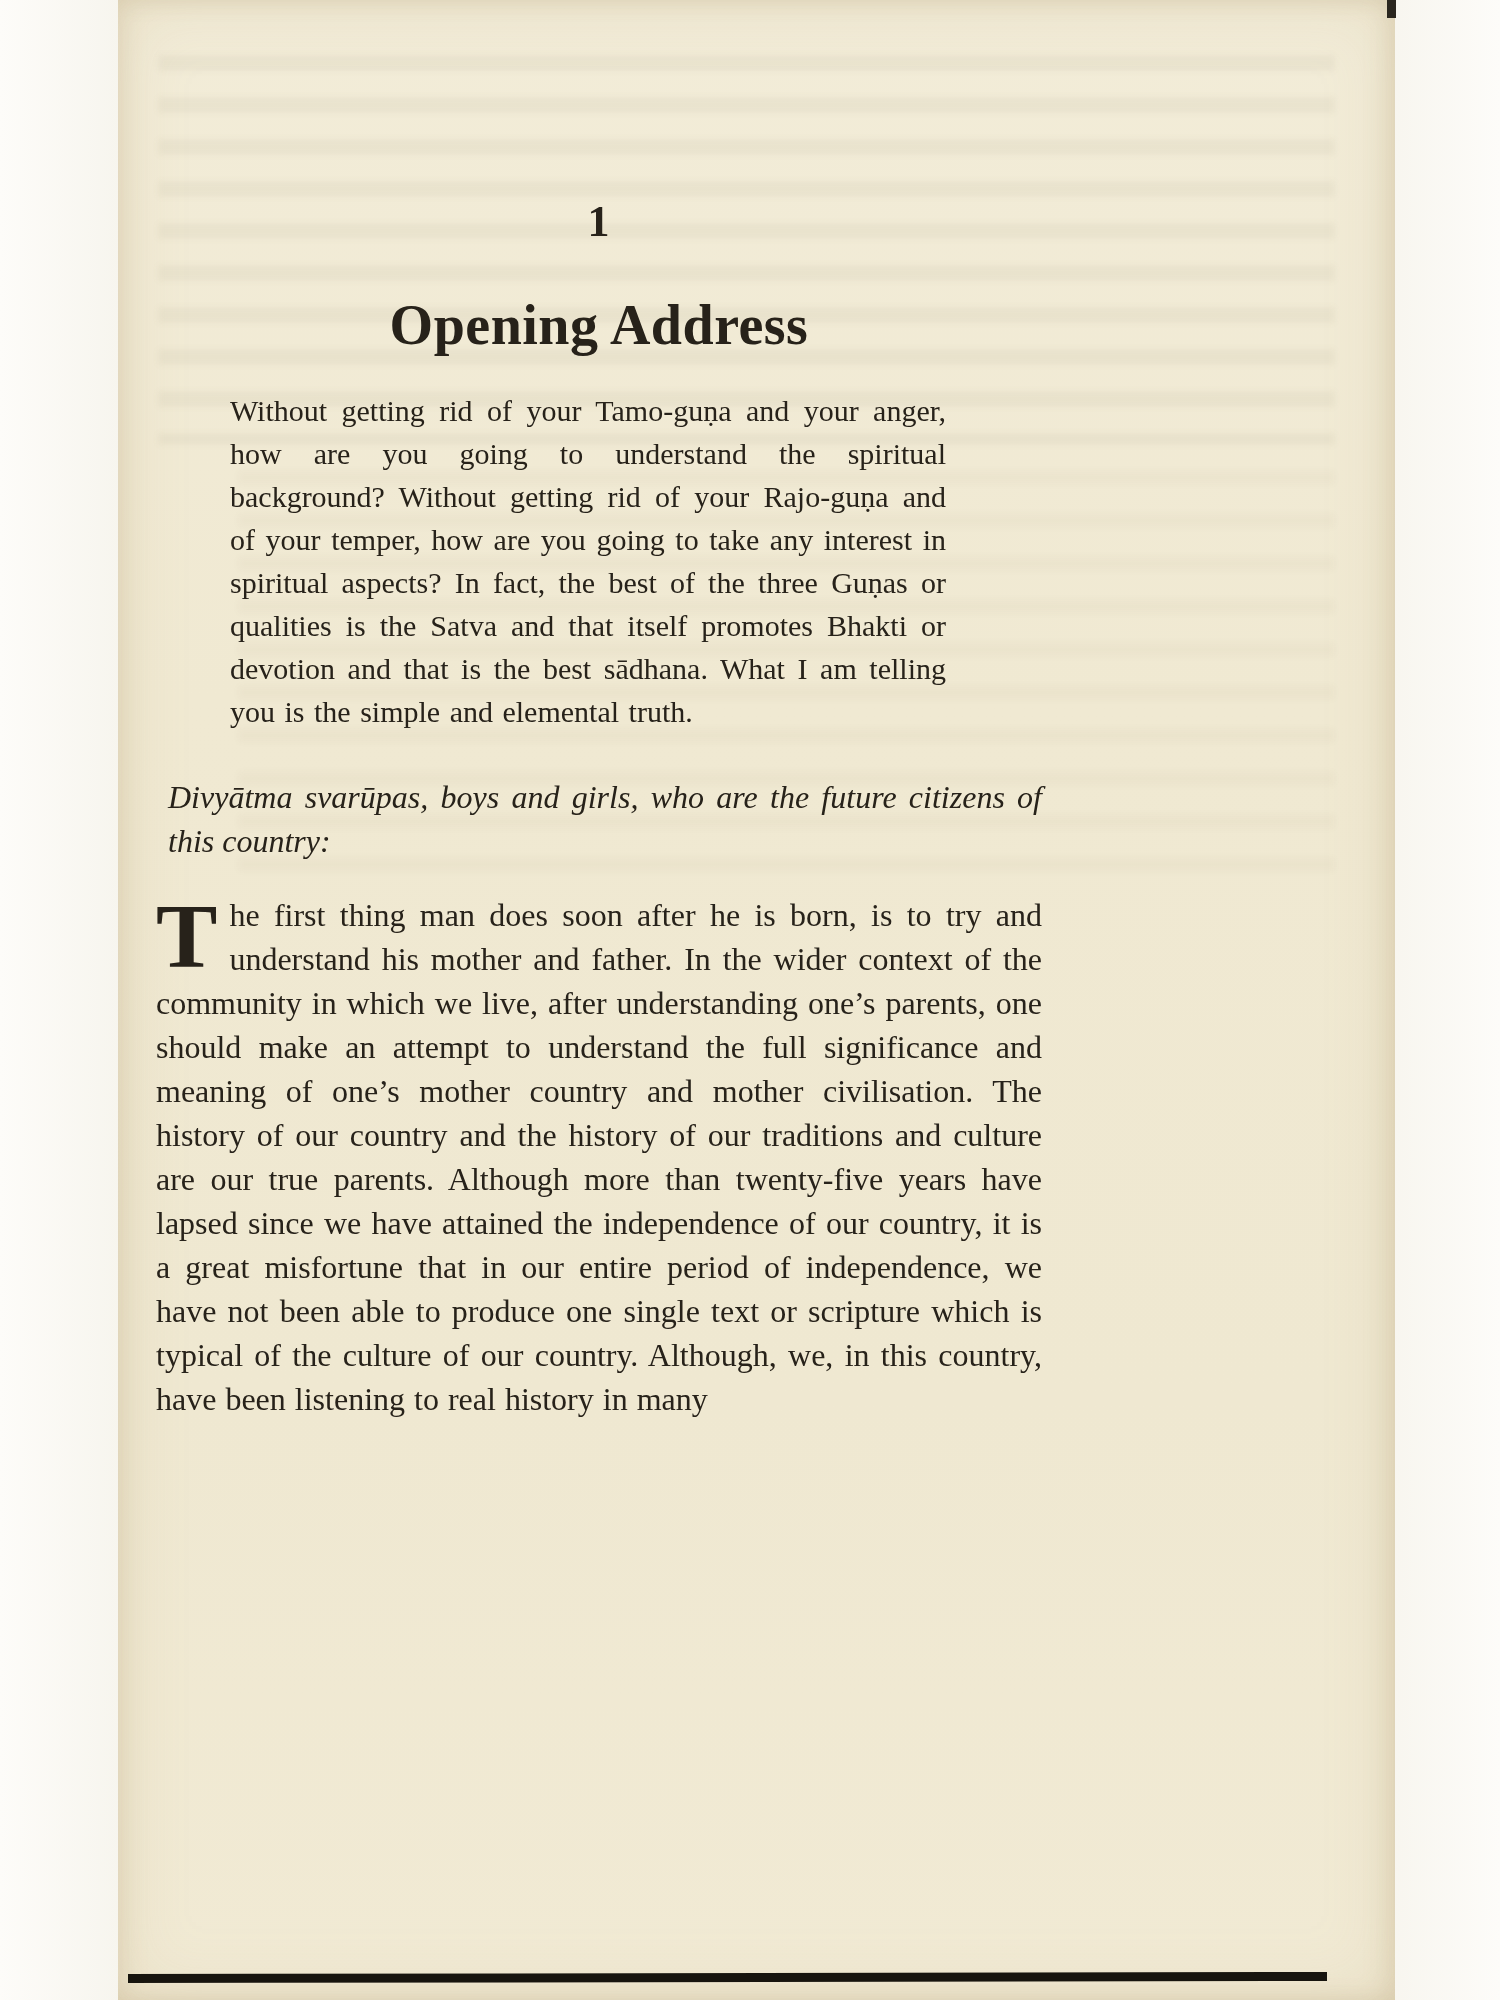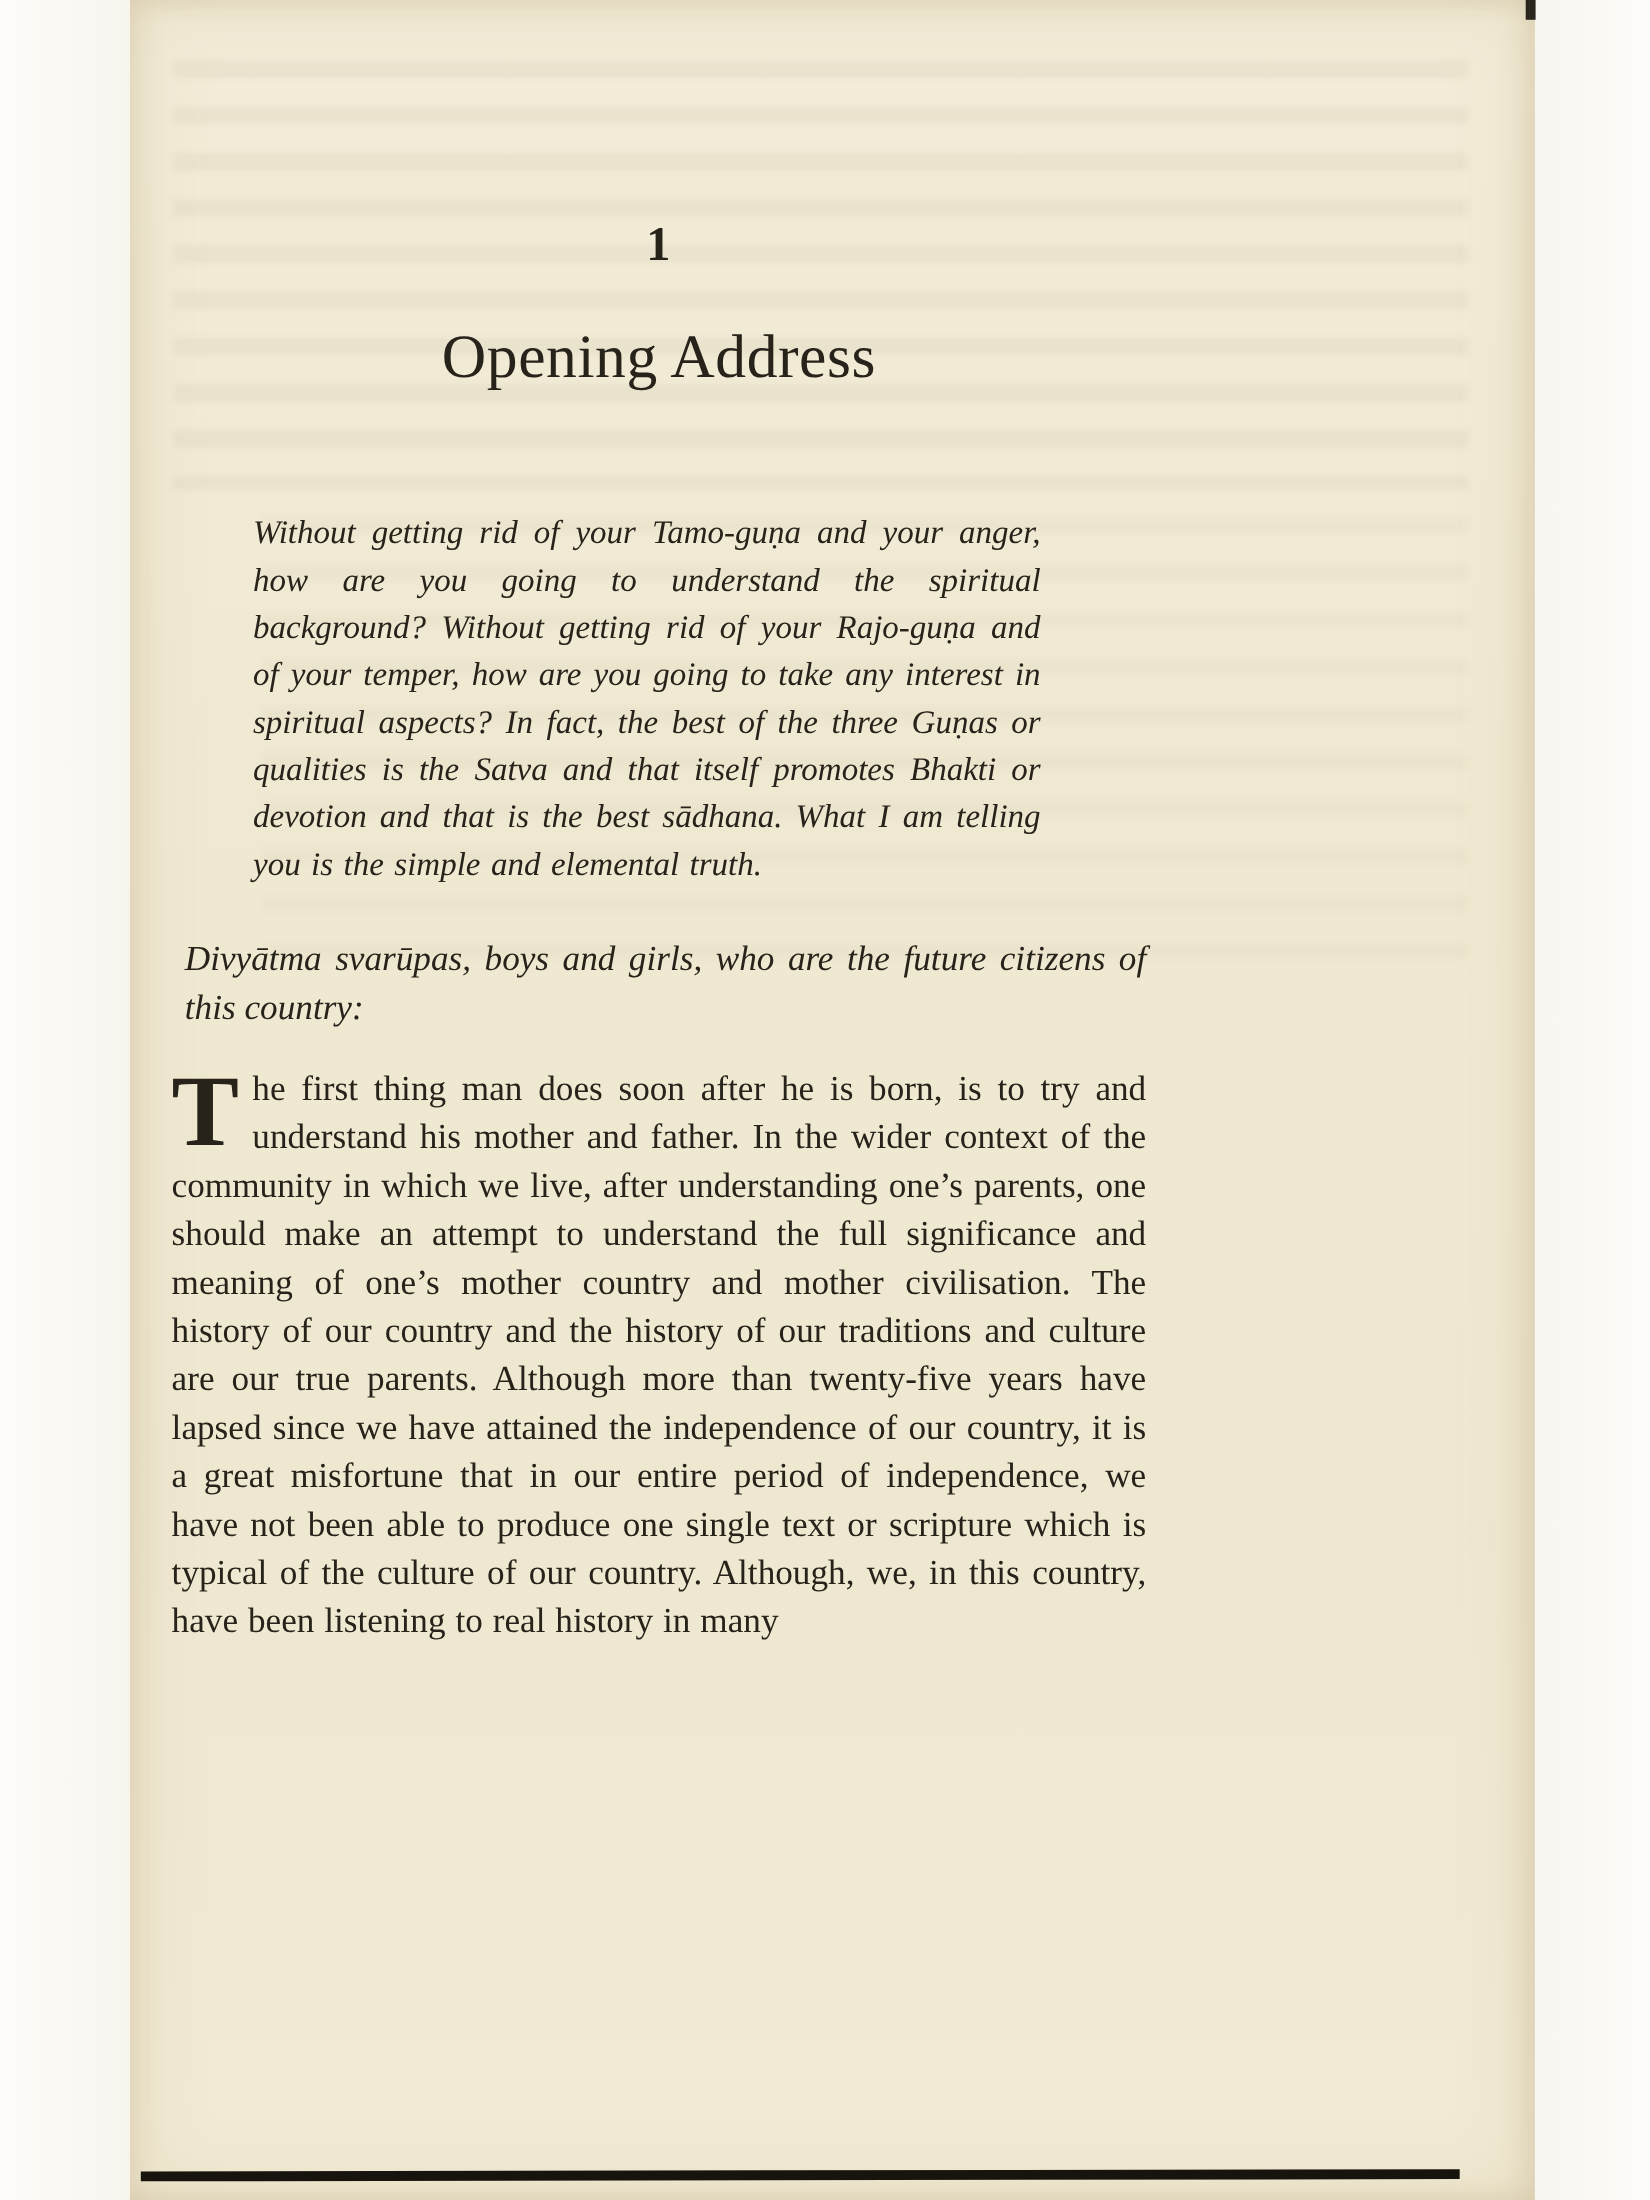--- a/index.html
+++ b/index.html
@@ -70,26 +70,25 @@
     margin-top: 196px;
     text-align: center;
     font-size: 44px;
     font-weight: 700;
     letter-spacing: 1px;
   }
   .title {
     margin: 46px 0 0 0;
     text-align: center;
     font-size: 56px;
-    font-weight: 400;
+    font-weight: 700;
     letter-spacing: 0.5px;
   }
   .epigraph {
-    margin: 106px 96px 0 74px;
-    font-style: italic;
+    margin: 32px 96px 0 74px;
     font-size: 30px;
     line-height: 43px;
     text-align: justify;
     word-spacing: 2px;
   }
   .salutation {
     margin: 42px 0 0 12px;
     font-style: italic;
     font-size: 32px;
     line-height: 44px;

